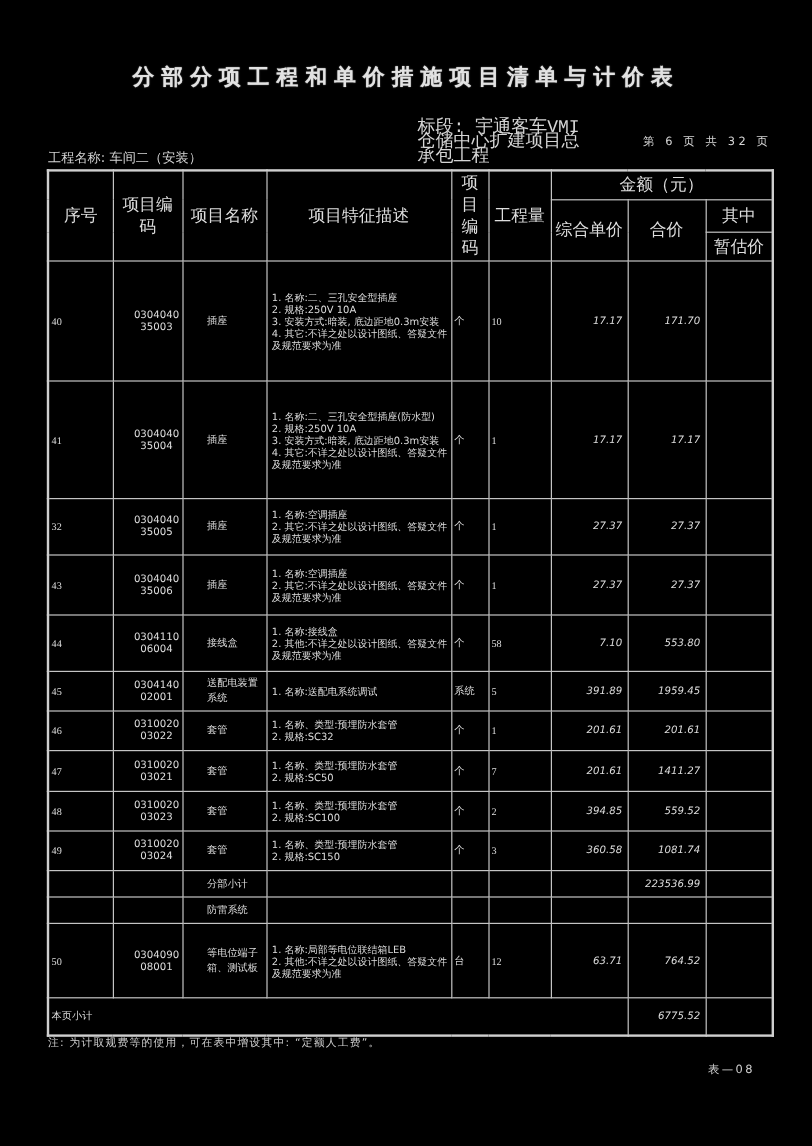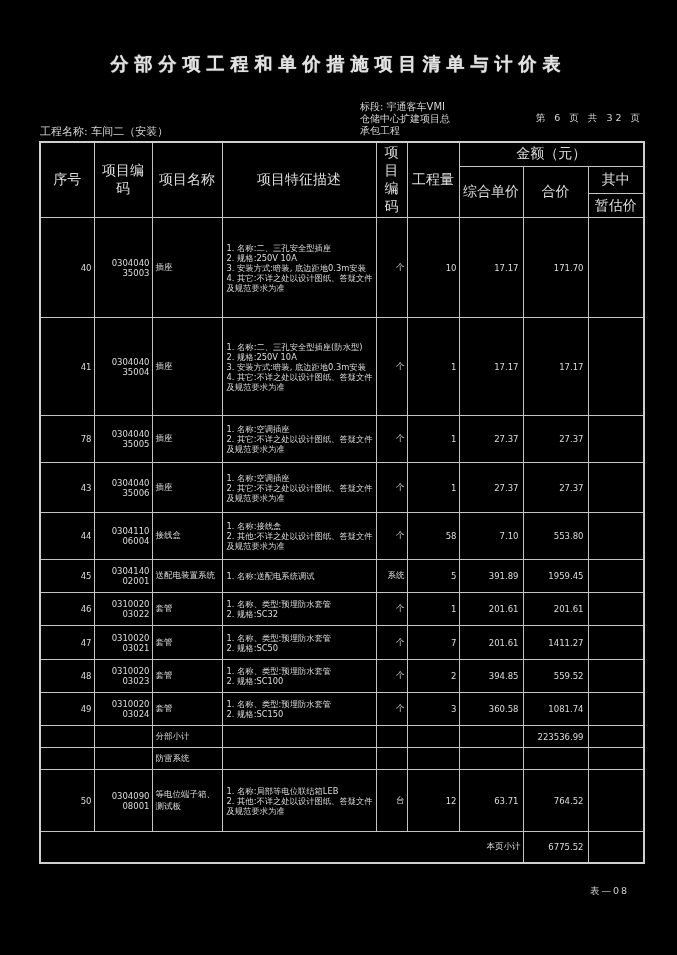--- a/index.html
+++ b/index.html
@@ -7,36 +7,36 @@
   .page {
     position:relative; width:677px; height:955px; background:#000;
     color:#d9d9d9; font-family:"DejaVu Sans", sans-serif; overflow:hidden;
   }
   .title {
     position:absolute; top:52px; left:0; width:100%; text-align:center;
     font-size:18px; font-weight:bold; letter-spacing:6px; color:#e2e2e2;
     text-shadow:0 0 1px #bdbdbd;
   }
   .meta-left  { position:absolute; left:40px;  top:124px; font-size:11px; color:#d4d4d4; }
-  .meta-mid   { position:absolute; left:360px; top:101px; font-size:10px; line-height:12px; color:#d4d4d4; }
+  .meta-mid   { position:absolute; left:348px; top:101px; font-size:15px; line-height:12px; color:#d4d4d4;font-family:Liberation Mono, monospace; }
   .meta-right { position:absolute; right:34px; top:112px; font-size:9.5px; letter-spacing:3px; color:#d4d4d4; }
   table.bill {
     position:absolute; left:39px; top:141px; width:604px;
     border-collapse:collapse; table-layout:fixed;
     font-size:8.5px; color:#dcdcdc; border:2px solid #cfcfcf;
   }
   .bill td, .bill th {
     border:1px solid #c4c4c4; padding:1px 2px; vertical-align:middle;
     font-weight:normal; overflow:hidden;
   }
   .bill th { text-align:center; font-size:14px; color:#dedede; }
-  td.c  { text-align:right; }
-  td.r  { text-align:right; padding-right:4px; }
-  td.nm { text-align:left; word-break:break-all; padding-left:3px; }
-  td.code { text-align:right; word-break:break-all; padding-left:17px; }
+  td.c  { text-align:left;font-family:Liberation Serif, serif; }
+  td.r  { text-align:right; padding-right:4px;font-style:italic; }
+  td.nm { text-align:left; word-break:break-all; padding-left:20px; }
+  td.code { text-align:center; word-break:break-all; padding-left:17px; }
   td.ft {
     text-align:left; vertical-align:middle; white-space:pre-line;
     line-height:10px; font-size:8.3px; padding:2px 2px 2px 4px; word-break:break-all;
   }
   tr.rh100{height:100px} tr.rh98{height:98px} tr.rh47{height:47px}
   tr.rh50{height:50px}  tr.rh33{height:33px} tr.rh34{height:34px}
   tr.rh22{height:22px}  tr.rh62{height:62px} tr.rh25{height:31px}
   tr.hh{height:24px}
   .footnote { position:absolute; left:40px; top:863px; font-size:9px; color:#cfcfcf; letter-spacing:1px; }
   .form-no  { position:absolute; right:48px; top:885px; font-size:9.5px; color:#cfcfcf; letter-spacing:2px; }
@@ -109,21 +109,21 @@
 2. 规格:250V 10A
 3. 安装方式:暗装, 底边距地0.3m安装
 4. 其它:不详之处以设计图纸、答疑文件及规范要求为准</td>
       <td class="c">个</td>
       <td class="c">1</td>
       <td class="r">17.17</td>
       <td class="r">17.17</td>
       <td class="r"></td>
     </tr>
     <tr class="rh47">
-      <td class="c">78</td>
+      <td class="c">32</td>
       <td class="code">030404035005</td>
       <td class="nm">插座</td>
       <td class="ft">1. 名称:空调插座
 2. 其它:不详之处以设计图纸、答疑文件及规范要求为准</td>
       <td class="c">个</td>
       <td class="c">1</td>
       <td class="r">27.37</td>
       <td class="r">27.37</td>
       <td class="r"></td>
     </tr>
@@ -248,15 +248,16 @@
     </tr>
 
     <tr class="rh25">
       <td class="c" colspan="7">本页小计</td>
       <td class="r">6775.52</td>
       <td class="r"></td>
     </tr>
   </tbody>
     </table>
 
+  <div class="footnote">注: 为计取规费等的使用，可在表中增设其中: “定额人工费”。</div>
   <div class="form-no">表—08</div>
 
 </div>
 
 </body></html>

